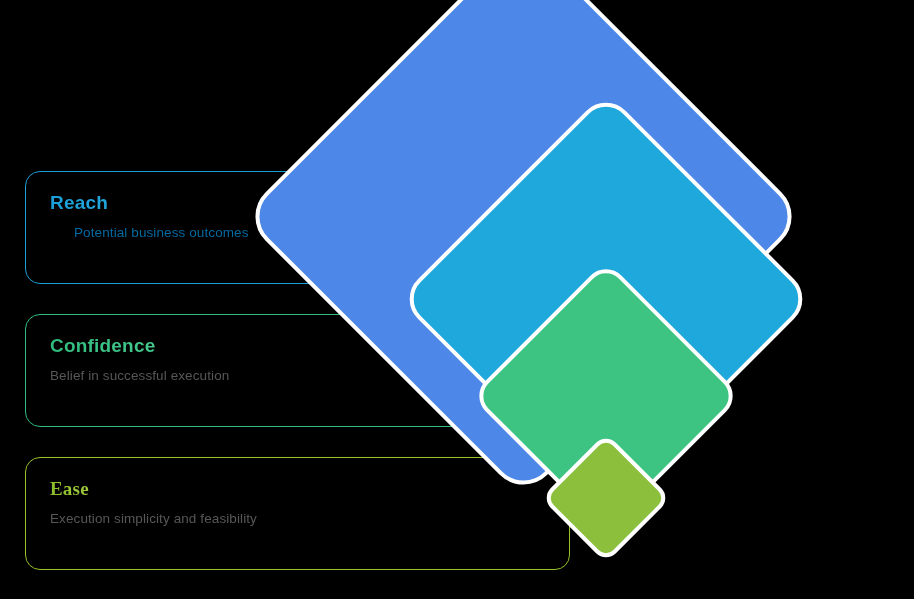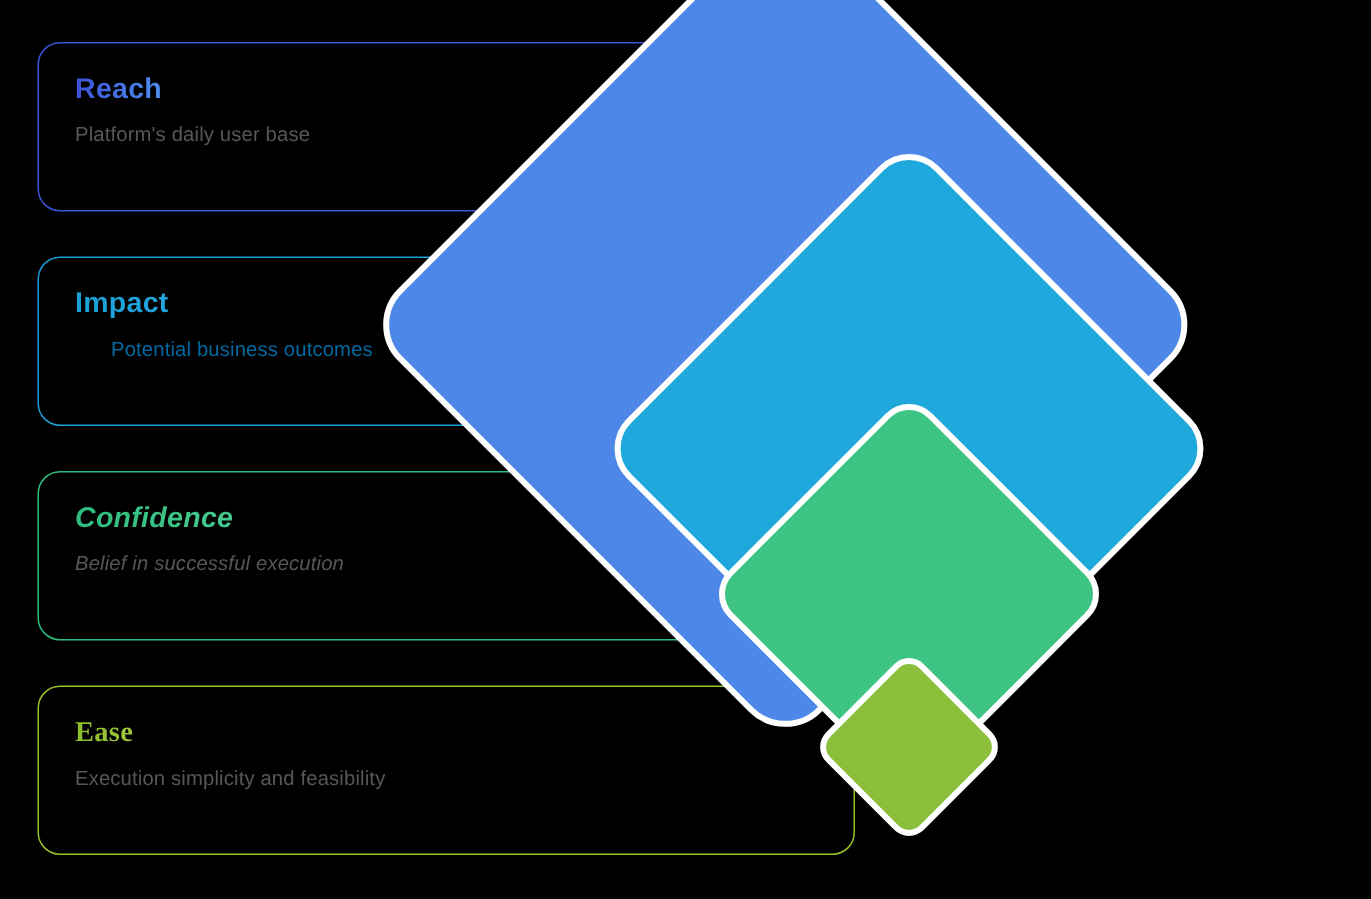--- a/index.html
+++ b/index.html
@@ -50,21 +50,21 @@
     font-size:13.5px;
     font-weight:normal;
     color:#575757;
     white-space:nowrap;
     letter-spacing:0.1px;
   }
 
   
   #card-reach      { left:25px; top:28px;  width:545px; height:113px; }
   #card-impact     { left:25px; top:171px; width:545px; height:113px; }
-  #card-confidence { left:25px; top:314px; width:545px; height:113px;font-style:italic; }
+  #card-confidence { left:25px; top:314px; width:545px; height:113px; }
   #card-ease       { left:25px; top:457px; width:545px; height:113px; }
 
   
   #diamonds {
     position:absolute;
     left:0; top:0;
     width:914px; height:599px;
     z-index:2;
     pointer-events:none;
   }
@@ -96,27 +96,23 @@
     border-radius:14px;
   }
 </style>
 </head>
 <body>
 
 <div id="stage" style="background: rgb(0, 0, 0);">
 
   <div id="cards">
 
-    <div class="card" id="card-reach" style="border-color: rgb(58, 83, 216);">
-      <div class="card-title" style="background-image: linear-gradient(90deg, rgb(58, 83, 216), rgb(79, 142, 240));">Reach</div>
-      <div class="card-desc" style="color: rgb(87, 87, 87);">Platform's daily user base</div>
-    </div>
 
     <div class="card" id="card-impact" style="border-color: rgb(27, 159, 216);">
-      <div class="card-title" style="background-image: linear-gradient(90deg, rgb(27, 159, 216), rgb(34, 166, 222));">Impact</div>
+      <div class="card-title" style="background-image: linear-gradient(90deg, rgb(27, 159, 216), rgb(34, 166, 222));">Reach</div>
       <div class="card-desc" style="color: #0369a1; margin-left: 24px;">Potential business outcomes</div>
     </div>
 
     <div class="card" id="card-confidence" style="border-color: rgb(47, 189, 126);">
       <div class="card-title" style="background-image: linear-gradient(90deg, rgb(47, 189, 126), rgb(69, 201, 141));">Confidence</div>
       <div class="card-desc" style="color: rgb(87, 87, 87); text-align: center;">Belief in successful execution</div>
     </div>
 
     <div class="card" id="card-ease" style="border-color: rgb(151, 194, 41);">
       <div class="card-title" style="background-image: linear-gradient(90deg, rgb(140, 190, 44), rgb(158, 201, 58)); font-family: Liberation Serif, serif;">Ease</div>

